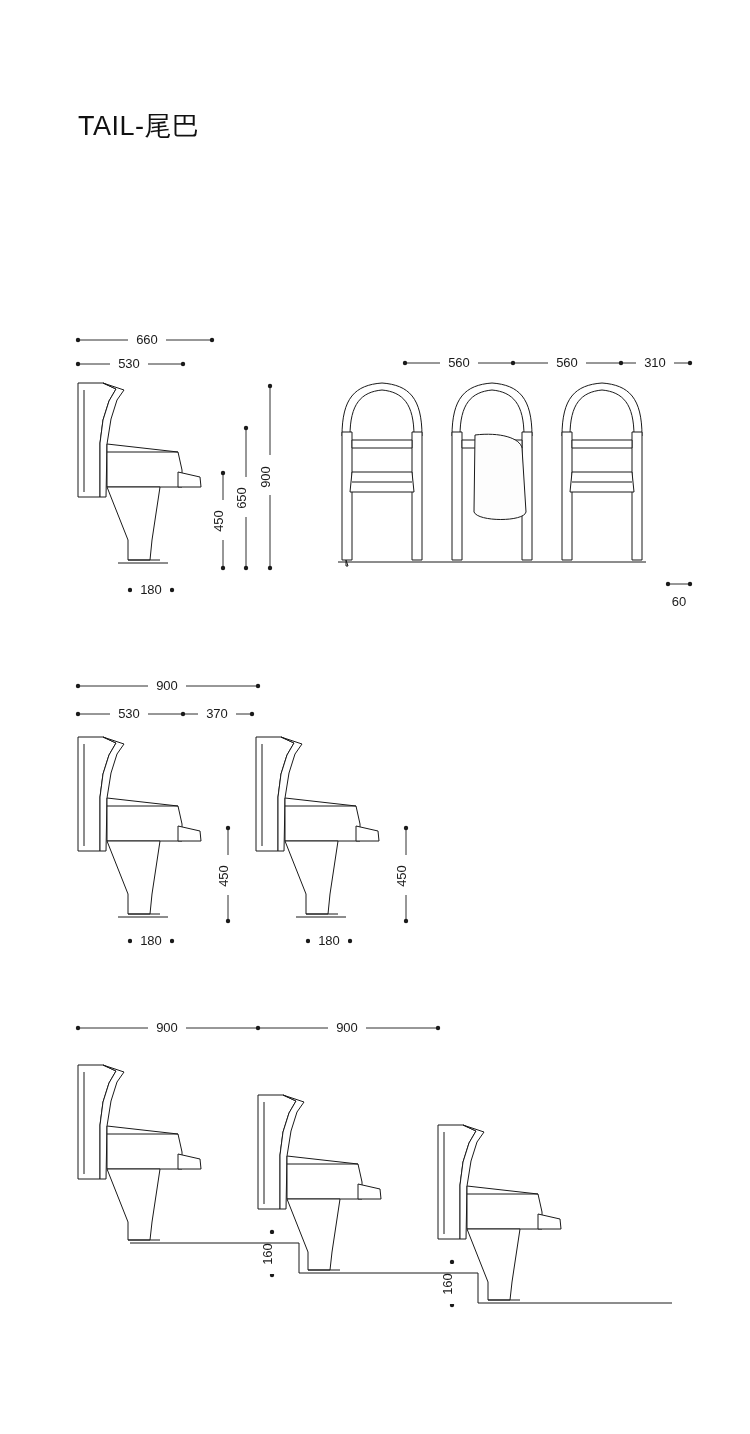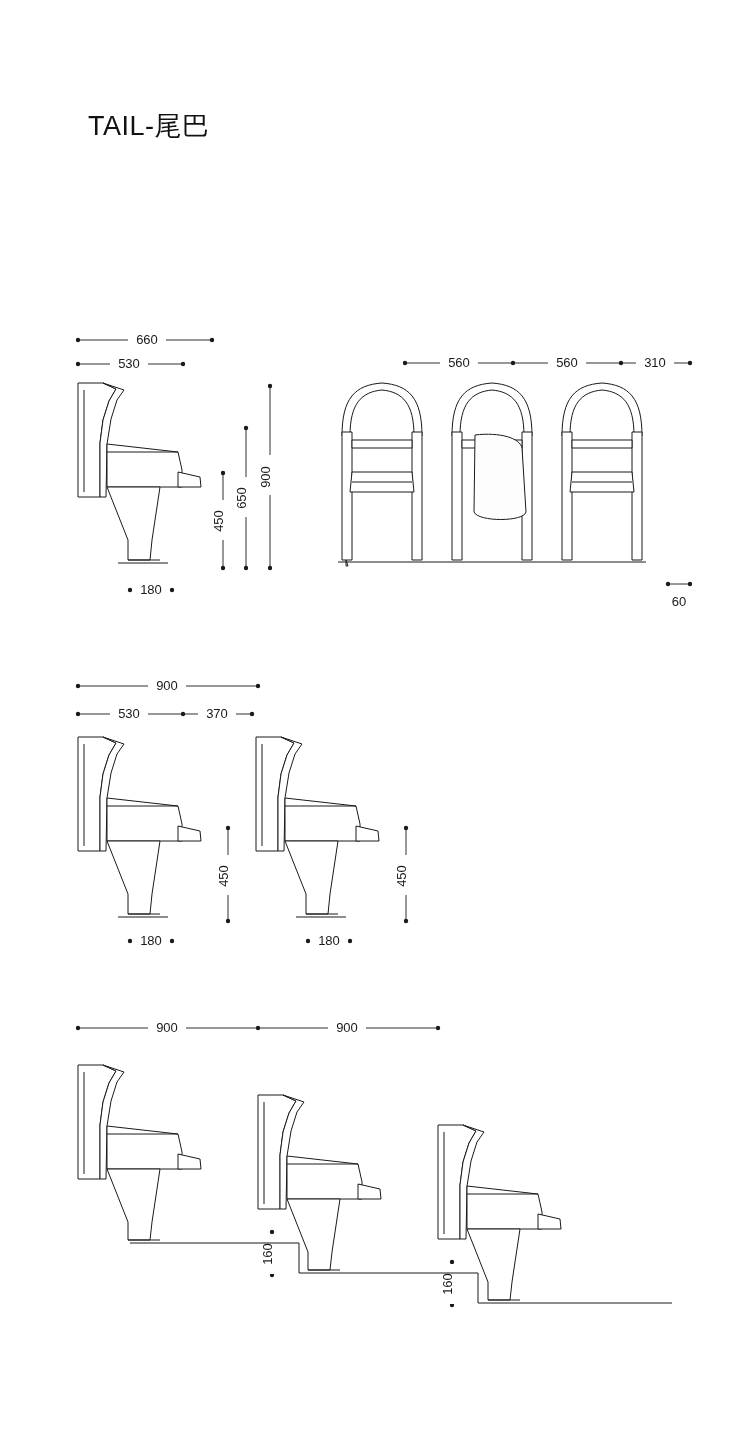--- a/index.html
+++ b/index.html
@@ -10,21 +10,21 @@
   body {
     width: 750px;
     height: 1434px;
     position: relative;
     font-family: "Liberation Sans", sans-serif;
     color: #1a1a1a;
     overflow: hidden;
   }
   .page-title {
     position: absolute;
-    left: 88px;
+    left: 78px;
     top: 108px;
     font-size: 27px;
     font-weight: 400;
     letter-spacing: 0.5px;
     color: #111111;
     white-space: nowrap;
   }
   .canvas {
     position: absolute;
     left: 0;

